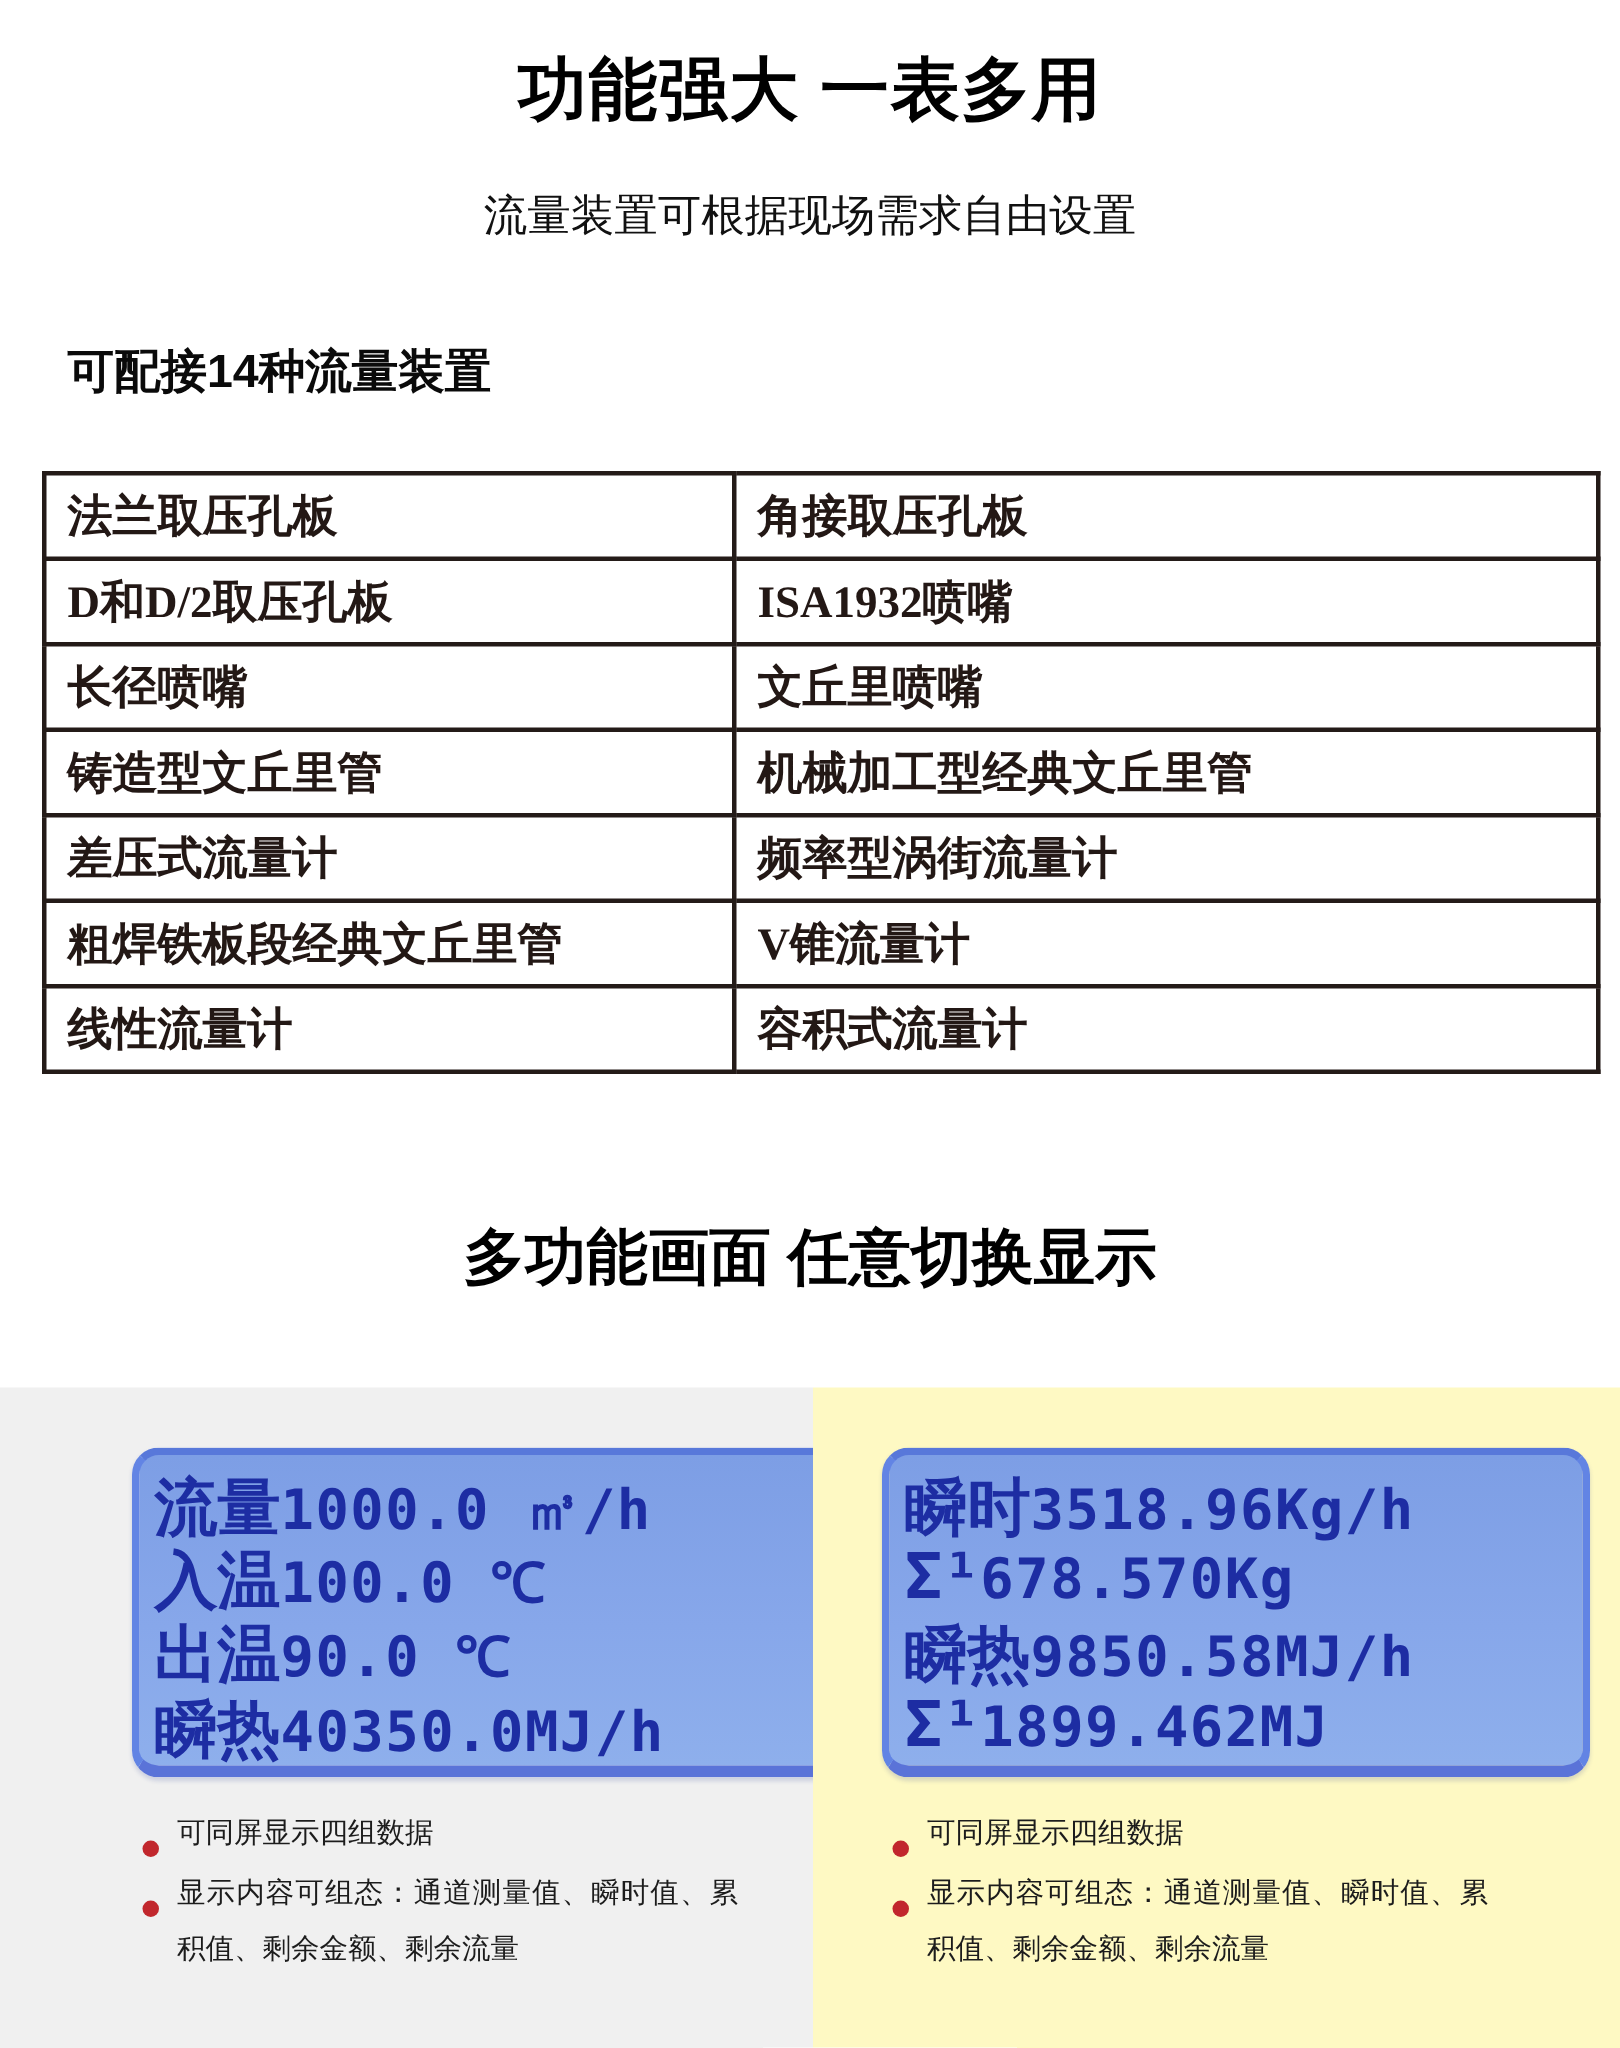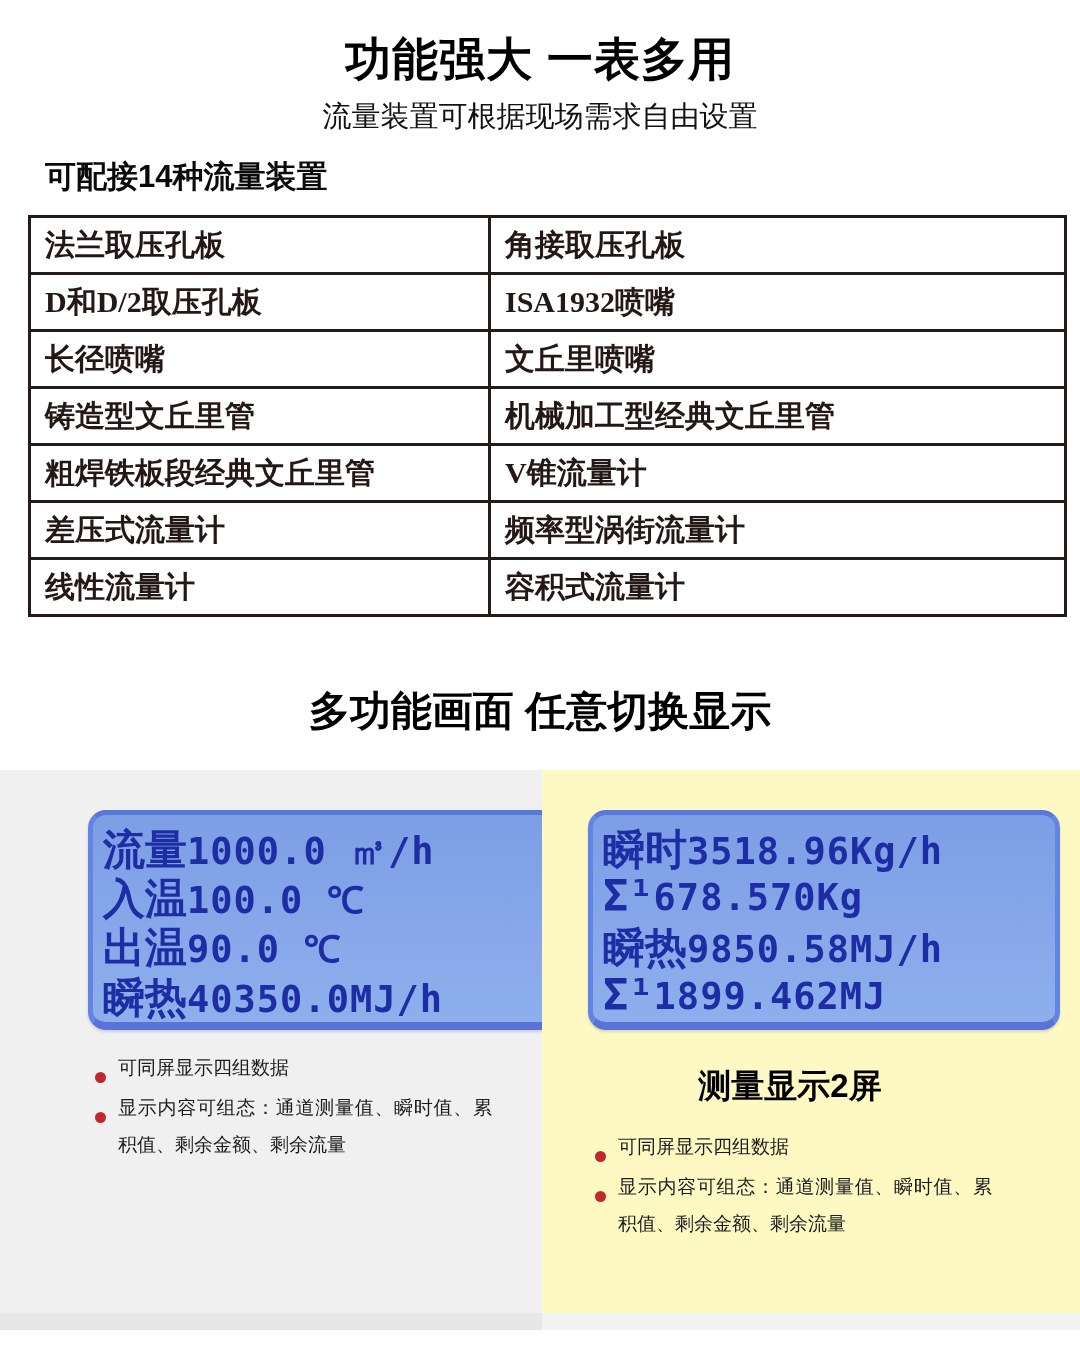--- a/index.html
+++ b/index.html
@@ -3,37 +3,37 @@
 <meta charset="utf-8">
 <style>
   html, body { margin: 0; padding: 0; }
   body {
     width: 1080px; height: 1365px;
     background: #ffffff;
     font-family: "Liberation Sans", sans-serif;
     color: #000;
     overflow: hidden;
   }
-  .page { width: 1080px; height: 1365px; display: flex; flex-direction: column; }
+  .page { width: 1080px; height: 1365px; display: flex; flex-direction: column; gap: 28px; }
 
   
   .main-title {
     margin: 34px 0 0 0;
     font-size: 46px; font-weight: 700; line-height: 1.12;
     text-align: center; letter-spacing: 1px; color: #000;
   }
   .main-subtitle {
     margin: 12px 0 0 0;
     font-size: 29px; font-weight: 400; line-height: 1.3;
     text-align: center; color: #111;
   }
 
   
   .devices-heading {
-    margin: 23px 0 0 45px;
+    margin: 38px 0 0 45px;
     font-size: 31px; font-weight: 700; line-height: 1.2; color: #0a0a0a;
   }
   table.devices {
     margin: 20px 0 0 28px;
     width: 1036px;
     border-collapse: collapse;
     table-layout: fixed;
   }
   table.devices td {
     border: 3px solid #241b18;
@@ -143,26 +143,26 @@
       </tr>
       <tr>
         <td>长径喷嘴</td>
         <td>文丘里喷嘴</td>
       </tr>
       <tr>
         <td>铸造型文丘里管</td>
         <td>机械加工型经典文丘里管</td>
       </tr>
       <tr>
+        <td>差压式流量计</td>
+        <td>频率型涡街流量计</td>
+      </tr>
+      <tr>
         <td>粗焊铁板段经典文丘里管</td>
         <td>V锥流量计</td>
-      </tr>
-      <tr>
-        <td>差压式流量计</td>
-        <td>频率型涡街流量计</td>
       </tr>
       <tr>
         <td>线性流量计</td>
         <td>容积式流量计</td>
       </tr>
     </tbody>
   </table>
 
   <h2 class="display-heading">多功能画面 任意切换显示</h2>
 
@@ -208,21 +208,20 @@
           </div>
           <div class="lcd-line">
             <span class="lcd-label">瞬热</span>
             <span class="lcd-value">9850.58MJ/h</span>
           </div>
           <div class="lcd-line">
             <span class="lcd-label">Σ¹</span>
             <span class="lcd-value">1899.462MJ</span>
           </div>
         </div>
-        <h3 class="card-caption">测量显示2屏</h3>
         <ul class="features">
           <li>可同屏显示四组数据</li>
           <li>显示内容可组态：通道测量值、瞬时值、累积值、剩余金额、剩余流量</li>
         </ul>
       </div>
     </div>
 
   </div>
 
   <div class="bottom-strip">

